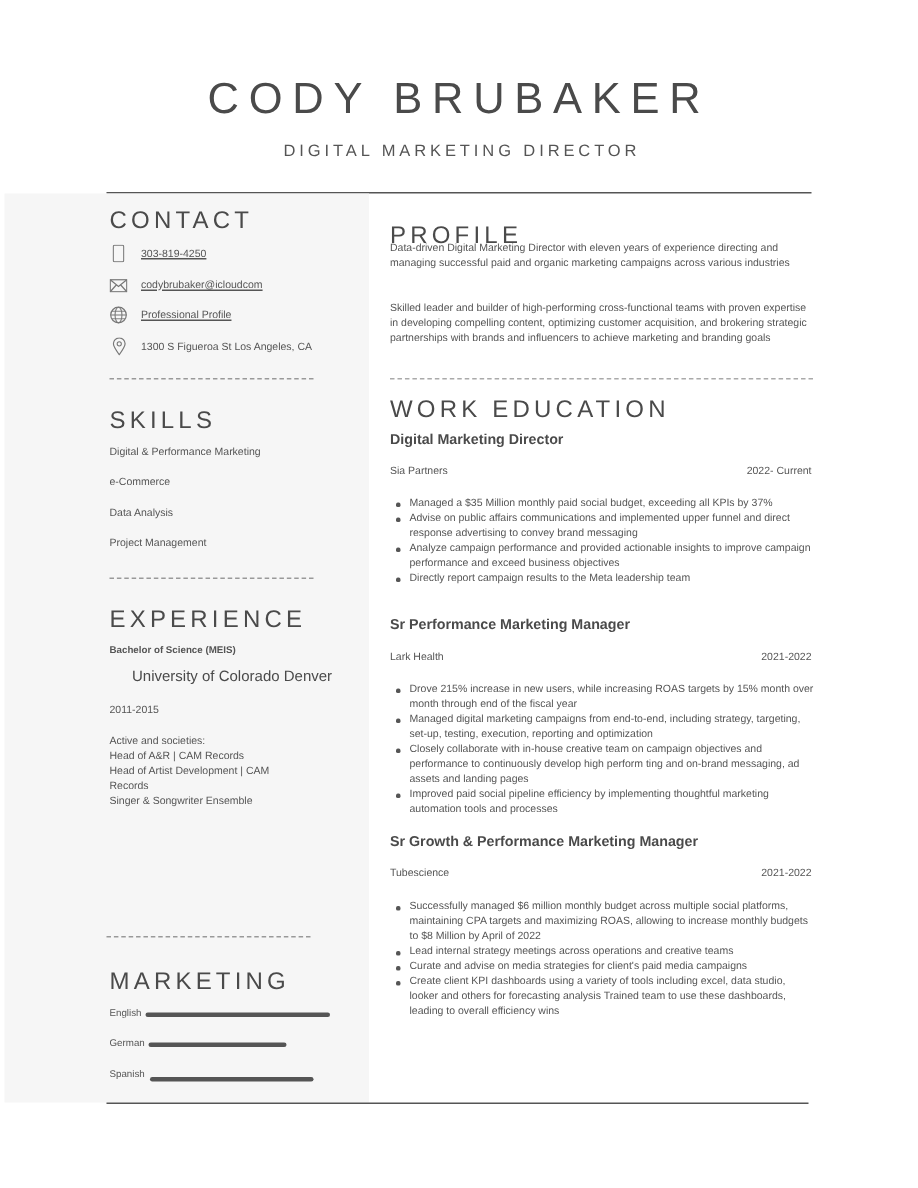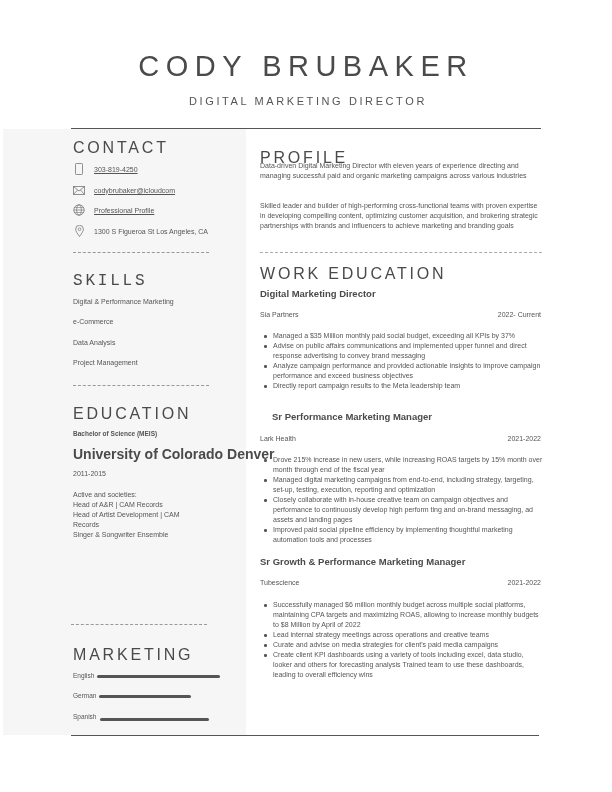--- a/index.html
+++ b/index.html
@@ -33,21 +33,21 @@
 
     .contact-row {
       position: absolute; left: 73px; display: flex; align-items: center; font-size: 7px; color: #555;
     }
     .contact-row .ic { width: 12px; height: 12px; margin-right: 9px; display: flex; align-items: center; justify-content: center; }
     .contact-row a, .contact-row .lnk { text-decoration: underline; color: #555; }
 
     .skill { position: absolute; left: 73px; font-size: 7px; color: #555; }
 
     .edu-degree { position: absolute; left: 73px; top: 430px; font-size: 6.5px; font-weight: bold; color: #555; }
-    .edu-school { position: absolute; left: 73px; top: 446px; font-size: 14px; font-weight: bold; color: #4a4a4a; }
+    .edu-school { position: absolute; left: 88px; top: 446px; font-size: 10px; font-weight: normal; color: #4a4a4a; }
     .edu-years { position: absolute; left: 73px; top: 470px; font-size: 7px; color: #555; }
     .edu-soc { position: absolute; left: 73px; top: 490px; width: 130px; font-size: 7px; line-height: 10px; color: #555; }
 
     .lang-row { position: absolute; left: 73px; display: flex; align-items: flex-end; font-size: 6.5px; color: #555; }
     .lang-bar { height: 3px; background: #555; border-radius: 2px; margin-left: 3px; margin-bottom: 1px; }
 
     .profile-p { position: absolute; left: 260px; width: 282px; font-size: 7px; line-height: 10px; color: #555; }
 
     .job-title { position: absolute; left: 260px; font-size: 9.5px; font-weight: bold; color: #4a4a4a; }
     .job-meta { position: absolute; left: 260px; width: 281px; display: flex; justify-content: space-between; font-size: 7px; color: #555; }
@@ -100,29 +100,29 @@
     <svg width="9" height="12" viewBox="0 0 9 12">
         <path d="M4.5 11.5 C2 8 0.6 6 0.6 4.2 A3.9 3.9 0 0 1 8.4 4.2 C8.4 6 7 8 4.5 11.5 Z" fill="none" stroke="#777" stroke-width="0.8"></path>
         <circle cx="4.5" cy="4.2" r="1.4" fill="none" stroke="#777" stroke-width="0.7"></circle>
       </svg>
   </span>
   <span>1300 S Figueroa St Los Angeles, CA</span>
 </div>
 
 <div class="dash" style="left:73px;top:252px;width:136px;"></div>
 
-<div class="sec-head" style="left:73px;top:272px;font-family:Liberation Mono, monospace;">SKILLS</div>
+<div class="sec-head" style="left:73px;top:272px;">SKILLS</div>
 <div class="skill" style="top:298px;">Digital &amp; Performance Marketing</div>
 <div class="skill" style="top:318px;">e-Commerce</div>
 <div class="skill" style="top:339px;">Data Analysis</div>
 <div class="skill" style="top:359px;">Project Management</div>
 
 <div class="dash" style="left:73px;top:385px;width:136px;"></div>
 
-<div class="sec-head" style="left:73px;top:405px;">EDUCATION</div>
+<div class="sec-head" style="left:73px;top:405px;">EXPERIENCE</div>
 <div class="edu-degree">Bachelor of Science (MEIS)</div>
 <div class="edu-school">University of Colorado Denver</div>
 <div class="edu-years">2011-2015</div>
 <div class="edu-soc">
   <div>Active and societies:</div>
   <div>Head of A&amp;R | CAM Records</div>
   <div>Head of Artist Development | CAM Records</div>
   <div>Singer &amp; Songwriter Ensemble</div>
 </div>
 
@@ -155,21 +155,21 @@
   <span>Sia Partners</span>
   <span>2022- Current</span>
 </div>
 <ul class="job-bullets" style="top:331px;">
   <li>Managed a $35 Million monthly paid social budget, exceeding all KPIs by 37%</li>
   <li>Advise on public affairs communications and implemented upper funnel and direct response advertising to convey brand messaging</li>
   <li>Analyze campaign performance and provided actionable insights to improve campaign performance and exceed business objectives</li>
   <li>Directly report campaign results to the Meta leadership team</li>
 </ul>
 
-<div class="job-title" style="top:411px;margin-left:12px;">Sr Performance Marketing Manager</div>
+<div class="job-title" style="top:411px;">Sr Performance Marketing Manager</div>
 <div class="job-meta" style="top:435px;">
   <span>Lark Health</span>
   <span>2021-2022</span>
 </div>
 <ul class="job-bullets" style="top:455px;">
   <li>Drove 215% increase in new users, while increasing ROAS targets by 15% month over month through end of the fiscal year</li>
   <li>Managed digital marketing campaigns from end-to-end, including strategy, targeting, set-up, testing, execution, reporting and optimization</li>
   <li>Closely collaborate with in-house creative team on campaign objectives and performance to continuously develop high perform ting and on-brand messaging, ad assets and landing pages</li>
   <li>Improved paid social pipeline efficiency by implementing thoughtful marketing automation tools and processes</li>
 </ul>

